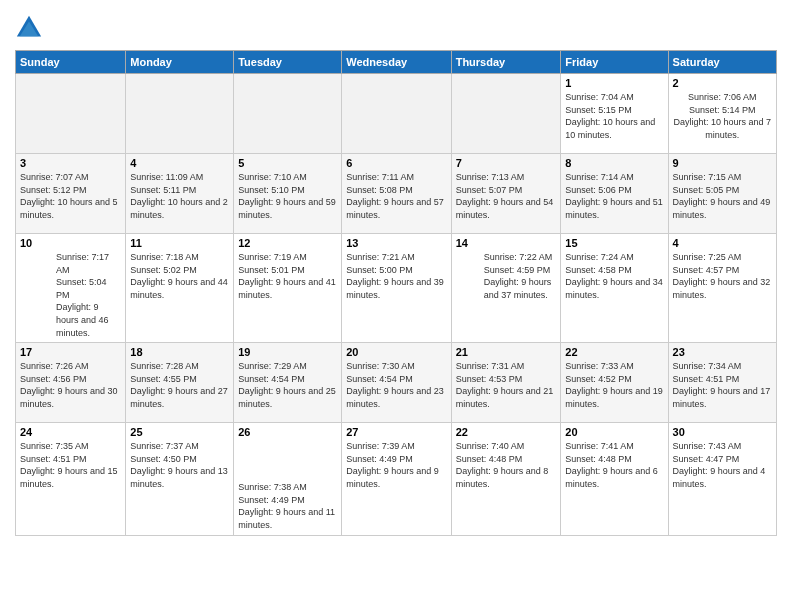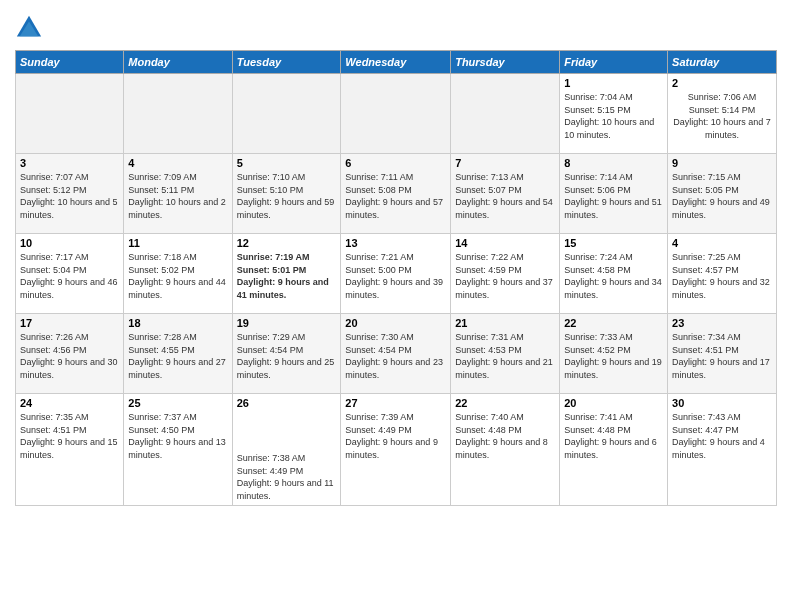--- a/index.html
+++ b/index.html
@@ -64,21 +64,20 @@
       border-collapse: collapse;
       font-size: 9.5px;
     }
     .calendar th {
       background-color: #1a6fba;
       color: #fff;
       padding: 5px 4px;
       text-align: left;
       font-size: 11px;
       border: 1px solid #aaa;
-      font-style: italic;
     }
     .calendar td {
       border: 1px solid #ccc;
       vertical-align: top;
       padding: 3px 4px;
       width: 113px;
       height: 80px;
       background: #fff;
     }
     .calendar td.empty {
@@ -154,21 +153,21 @@
         </tr>
         <tr>
           <td>
             <span class="day-num">3</span>
             <div class="day-info" style="white-space: pre-line;">Sunrise: 7:07 AM
 Sunset: 5:12 PM
 Daylight: 10 hours and 5 minutes.</div>
           </td>
           <td>
             <span class="day-num">4</span>
-            <div class="day-info" style="white-space: pre-line;">Sunrise: 7:09 AM
+            <div class="day-info" style="white-space: pre-line;">Sunrise: 11:09 AM
 Sunset: 5:11 PM
 Daylight: 10 hours and 2 minutes.</div>
           </td>
           <td>
             <span class="day-num">5</span>
             <div class="day-info" style="white-space: pre-line;">Sunrise: 7:10 AM
 Sunset: 5:10 PM
 Daylight: 9 hours and 59 minutes.</div>
           </td>
           <td>
@@ -192,45 +191,45 @@
           <td>
             <span class="day-num">9</span>
             <div class="day-info" style="white-space: pre-line;">Sunrise: 7:15 AM
 Sunset: 5:05 PM
 Daylight: 9 hours and 49 minutes.</div>
           </td>
         </tr>
         <tr>
           <td>
             <span class="day-num">10</span>
-            <div class="day-info" style="white-space: pre-line;">Sunrise: 7:17 AM
+            <div class="day-info" style="white-space: pre-line; margin-left: 36px;">Sunrise: 7:17 AM
 Sunset: 5:04 PM
 Daylight: 9 hours and 46 minutes.</div>
           </td>
           <td>
             <span class="day-num">11</span>
             <div class="day-info" style="white-space: pre-line;">Sunrise: 7:18 AM
 Sunset: 5:02 PM
 Daylight: 9 hours and 44 minutes.</div>
           </td>
           <td>
             <span class="day-num">12</span>
-            <div class="day-info" style="white-space: pre-line; font-weight: bold;">Sunrise: 7:19 AM
+            <div class="day-info" style="white-space: pre-line;">Sunrise: 7:19 AM
 Sunset: 5:01 PM
 Daylight: 9 hours and 41 minutes.</div>
           </td>
           <td>
             <span class="day-num">13</span>
             <div class="day-info" style="white-space: pre-line;">Sunrise: 7:21 AM
 Sunset: 5:00 PM
 Daylight: 9 hours and 39 minutes.</div>
           </td>
           <td>
             <span class="day-num">14</span>
-            <div class="day-info" style="white-space: pre-line;">Sunrise: 7:22 AM
+            <div class="day-info" style="white-space: pre-line; margin-left: 28px;">Sunrise: 7:22 AM
 Sunset: 4:59 PM
 Daylight: 9 hours and 37 minutes.</div>
           </td>
           <td>
             <span class="day-num">15</span>
             <div class="day-info" style="white-space: pre-line;">Sunrise: 7:24 AM
 Sunset: 4:58 PM
 Daylight: 9 hours and 34 minutes.</div>
           </td>
           <td>

